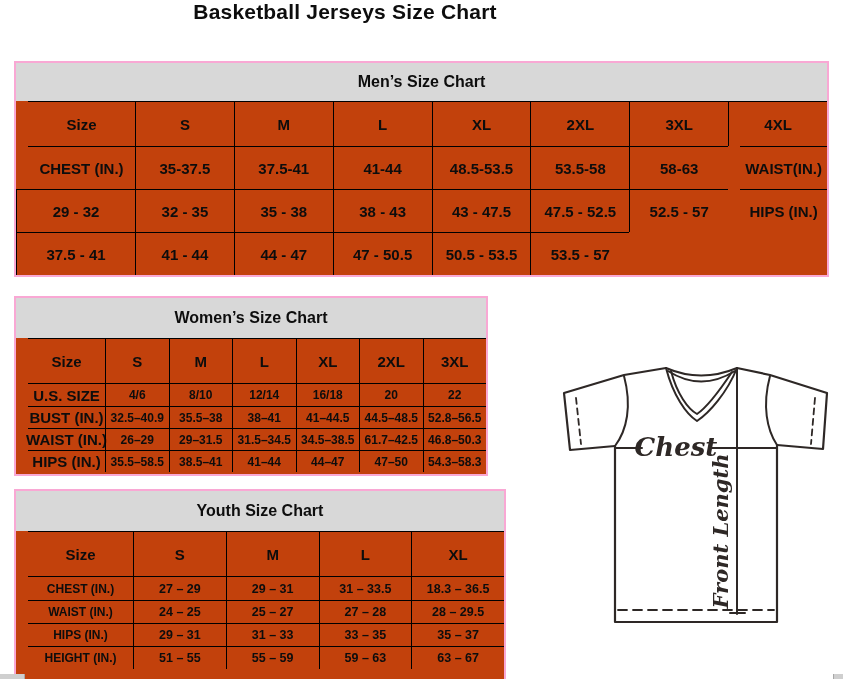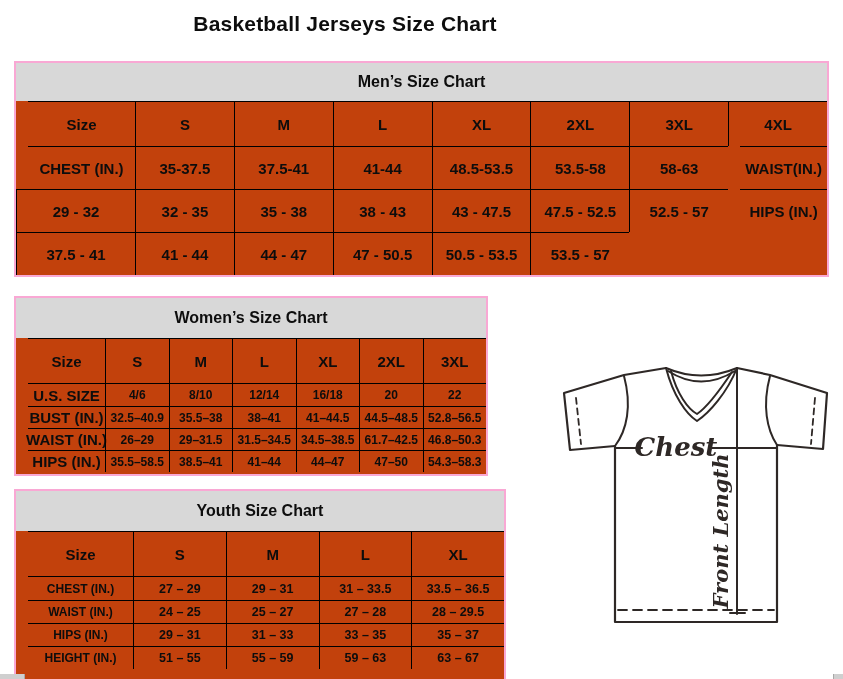--- a/index.html
+++ b/index.html
@@ -1,18 +1,18 @@
 <!DOCTYPE html>
 <html><head>
 <meta charset="utf-8">
 <style>
   html,body{margin:0;padding:0;background:#ffffff;}
   .canvas{position:relative;width:843px;height:679px;background:#fff;overflow:hidden;
           font-family:"Liberation Sans","DejaVu Sans",sans-serif;color:#0d0d0d;}
-  .page-title{position:absolute;left:0;top:12px;width:690px;text-align:center;
+  .page-title{position:absolute;left:0;top:0;width:690px;text-align:center;
               font-size:21px;font-weight:bold;letter-spacing:0.2px;}
   
   .tbl{position:absolute;display:grid;border:2px solid #f9a8d4;background:#c2410c;box-sizing:border-box;}
   .c{display:flex;align-items:center;justify-content:center;border-top:1px solid #000;
      border-left:1px solid #000;font-weight:bold;white-space:nowrap;}
   .c1{border-left:none;margin-left:12px;}
   .band{grid-column:1/-1;border:none;background:#d8d8d8;display:flex;align-items:center;
         justify-content:center;font-weight:bold;font-size:16px;}
   
   .mens{left:14px;top:61px;width:815px;height:216px;
@@ -132,21 +132,21 @@
     <div class="c hdr c1">Size</div>
     <div class="c hdr">S</div>
     <div class="c hdr">M</div>
     <div class="c hdr">L</div>
     <div class="c hdr">XL</div>
 
     <div class="c rl c1">CHEST (IN.)</div>
     <div class="c d">27 – 29</div>
     <div class="c d">29 – 31</div>
     <div class="c d">31 – 33.5</div>
-    <div class="c d">33.5 – 36.5</div>
+    <div class="c d">18.3 – 36.5</div>
 
     <div class="c rl c1">WAIST (IN.)</div>
     <div class="c d">24 – 25</div>
     <div class="c d">25 – 27</div>
     <div class="c d">27 – 28</div>
     <div class="c d">28 – 29.5</div>
 
     <div class="c rl c1">HIPS (IN.)</div>
     <div class="c d">29 – 31</div>
     <div class="c d">31 – 33</div>

